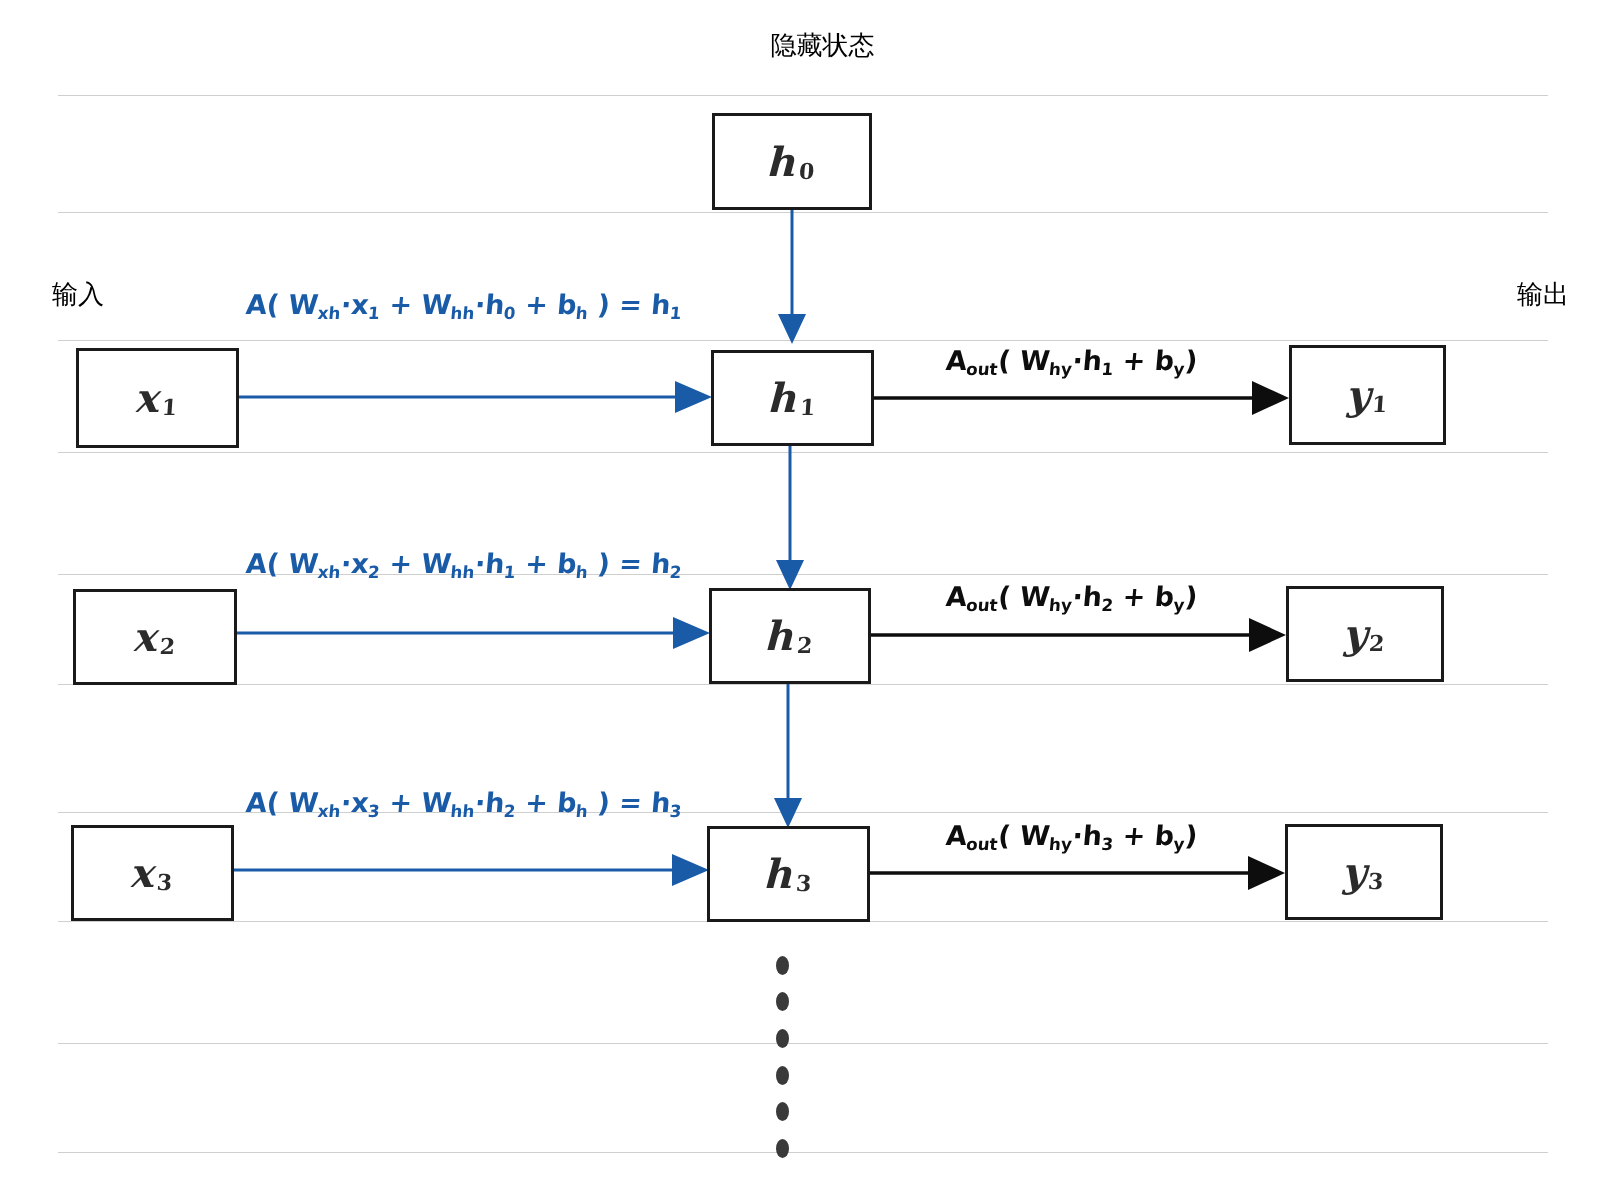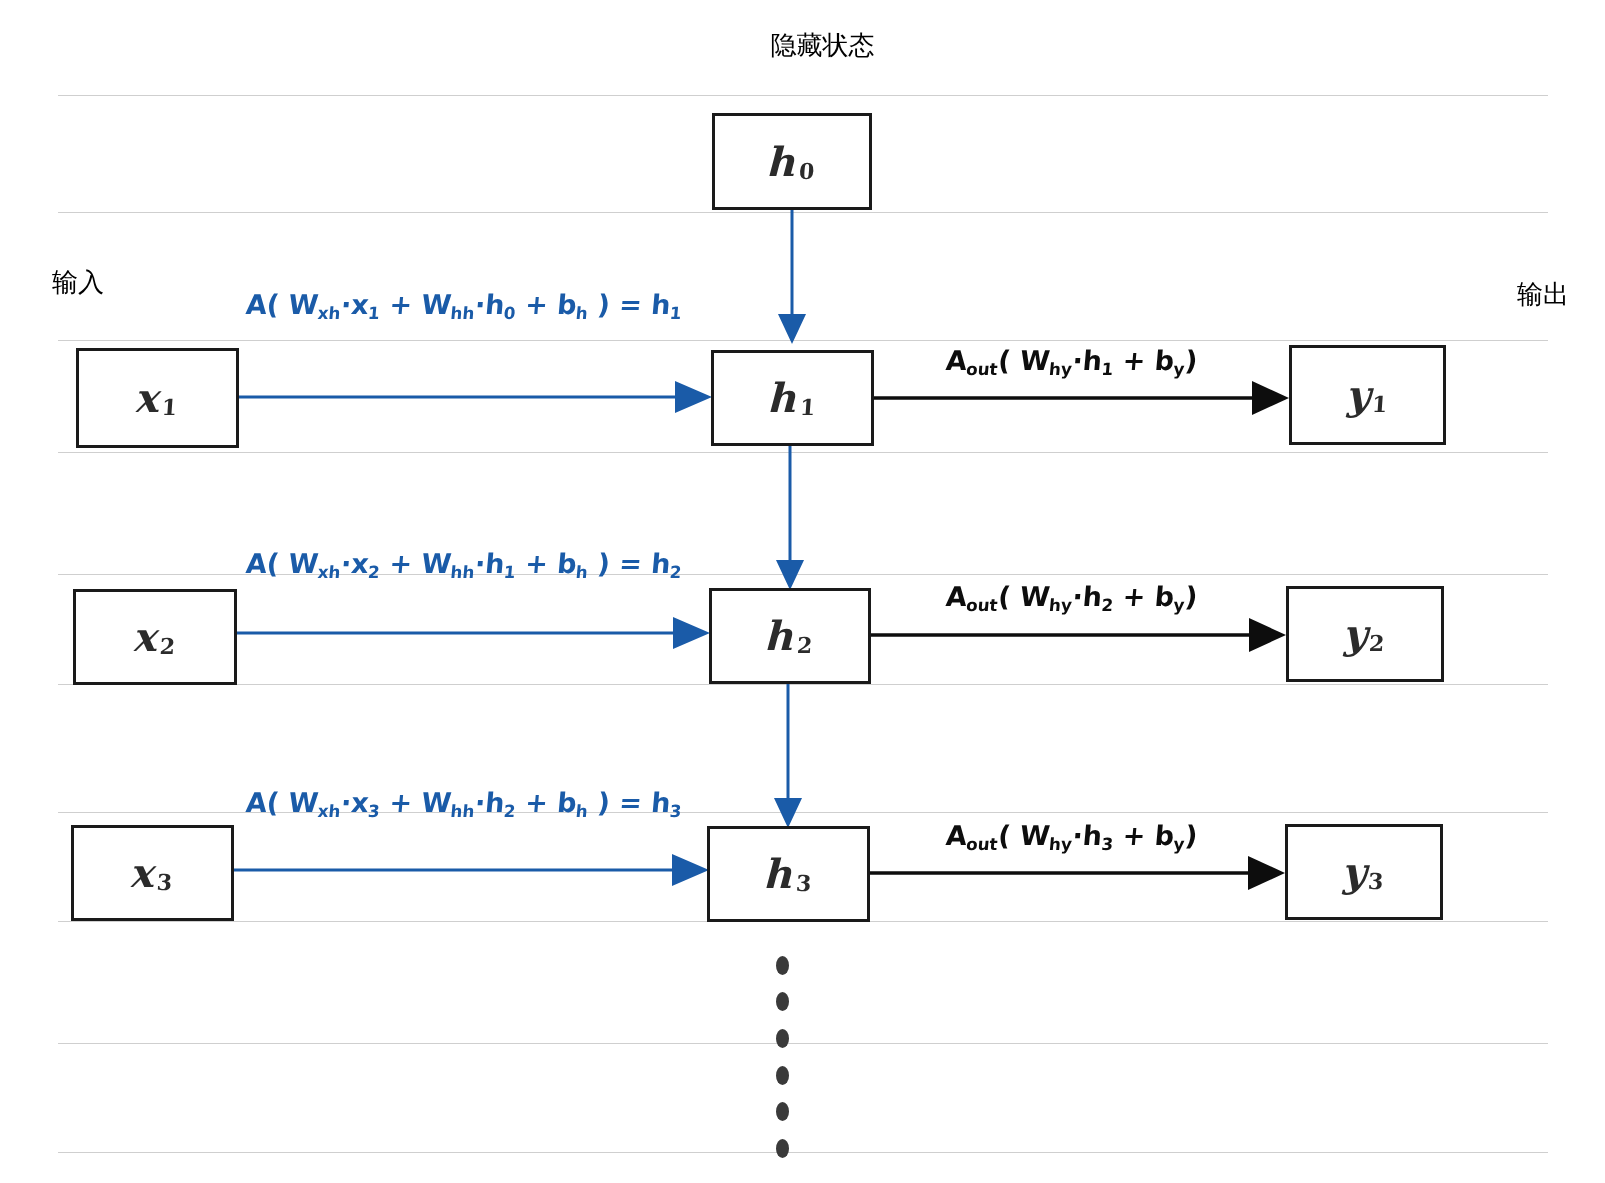--- a/index.html
+++ b/index.html
@@ -34,21 +34,21 @@
     white-space: nowrap;
     line-height: 1;
     padding-left: 20px;
   }
   #title-hidden-state {
     left: 0; top: 32px;
     width: 1605px;
     text-align: center;
   }
   #label-input {
-    left: 32px; top: 269px; text-align: center;
+    left: 32px; top: 281px; text-align: center;
   }
   #label-output {
     right: 36px; top: 281px;
   }
   
   .node-box {
     position: absolute;
     background: #ffffff;
     border: 3px solid #1a1a1a;
     box-sizing: border-box;

